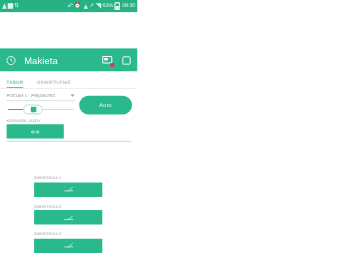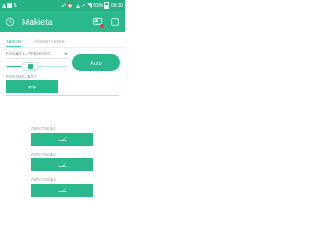--- a/index.html
+++ b/index.html
@@ -102,20 +102,21 @@
 
   
   .appbar {
     height: 21px;
     background: #2ab98c;
     display: flex;
     align-items: center;
     padding: 0 5px;
     box-sizing: border-box;
     flex: 0 0 auto;
+    margin-top: 33px;
   }
   .appbar-title {
     font-size: 8.5px;
     color: #ffffff;
     margin-left: 7px;
     letter-spacing: 0.1px;
     white-space: nowrap;
   }
   .appbar-actions {
     margin-left: auto;

